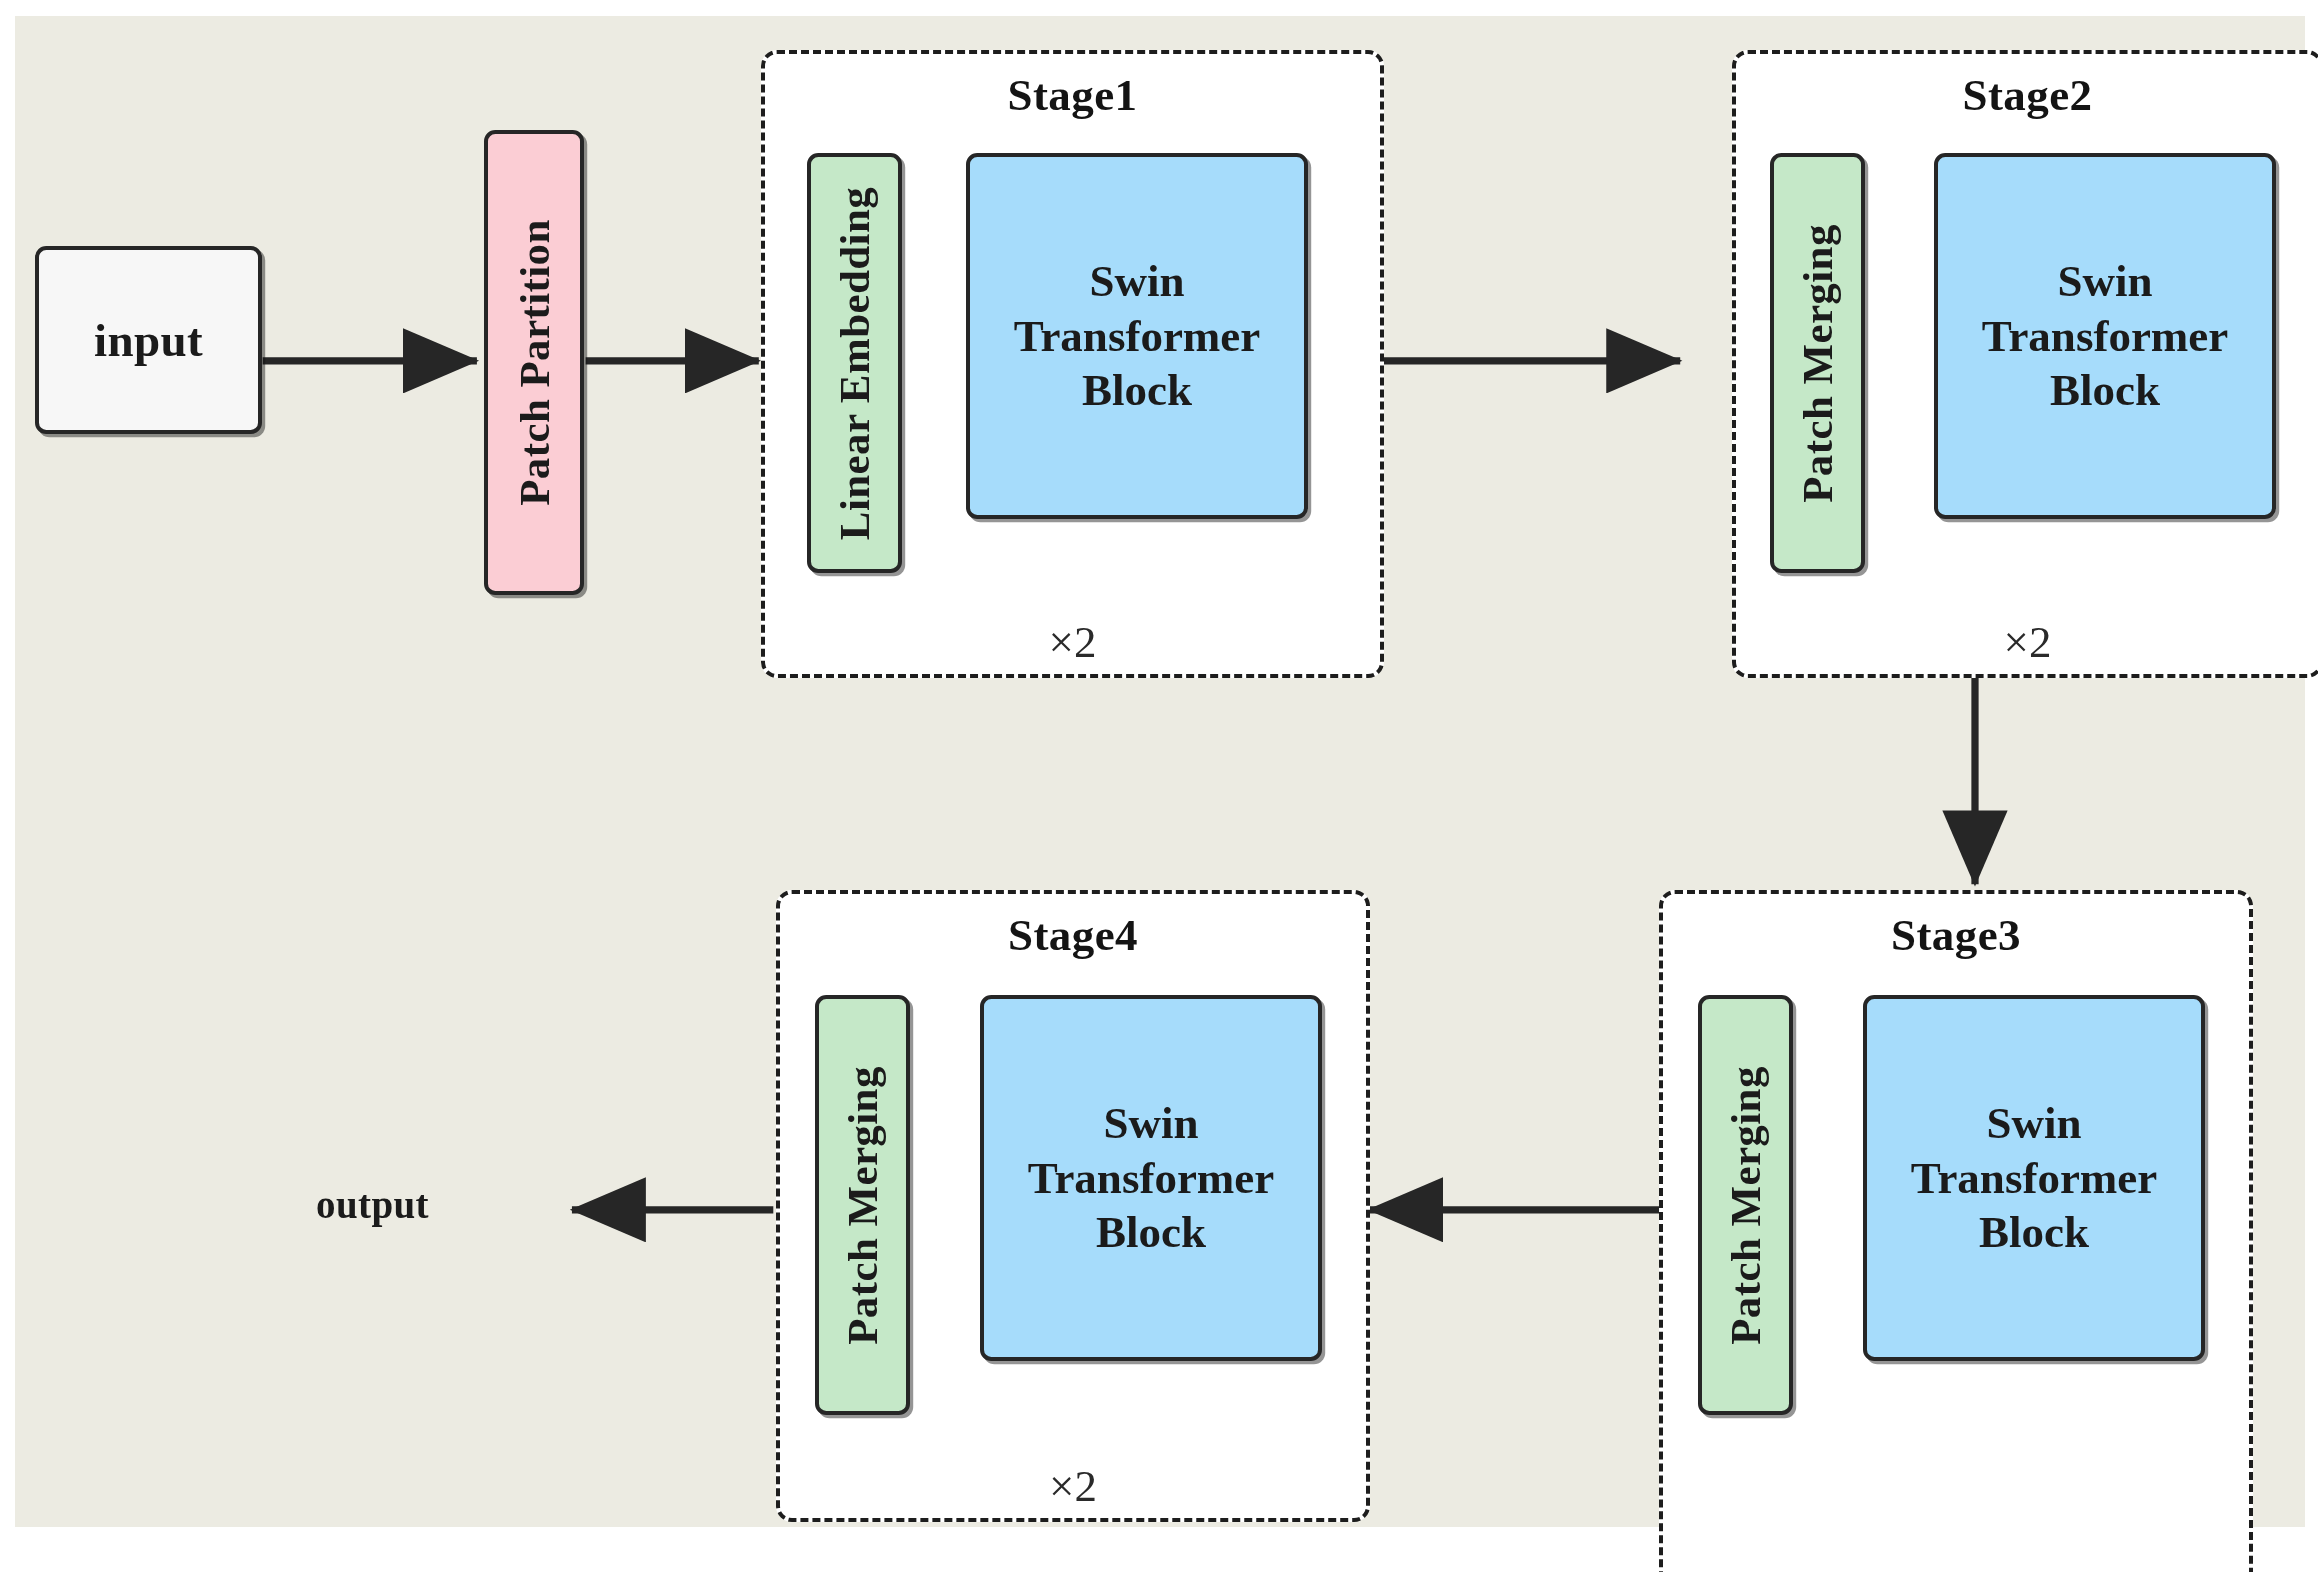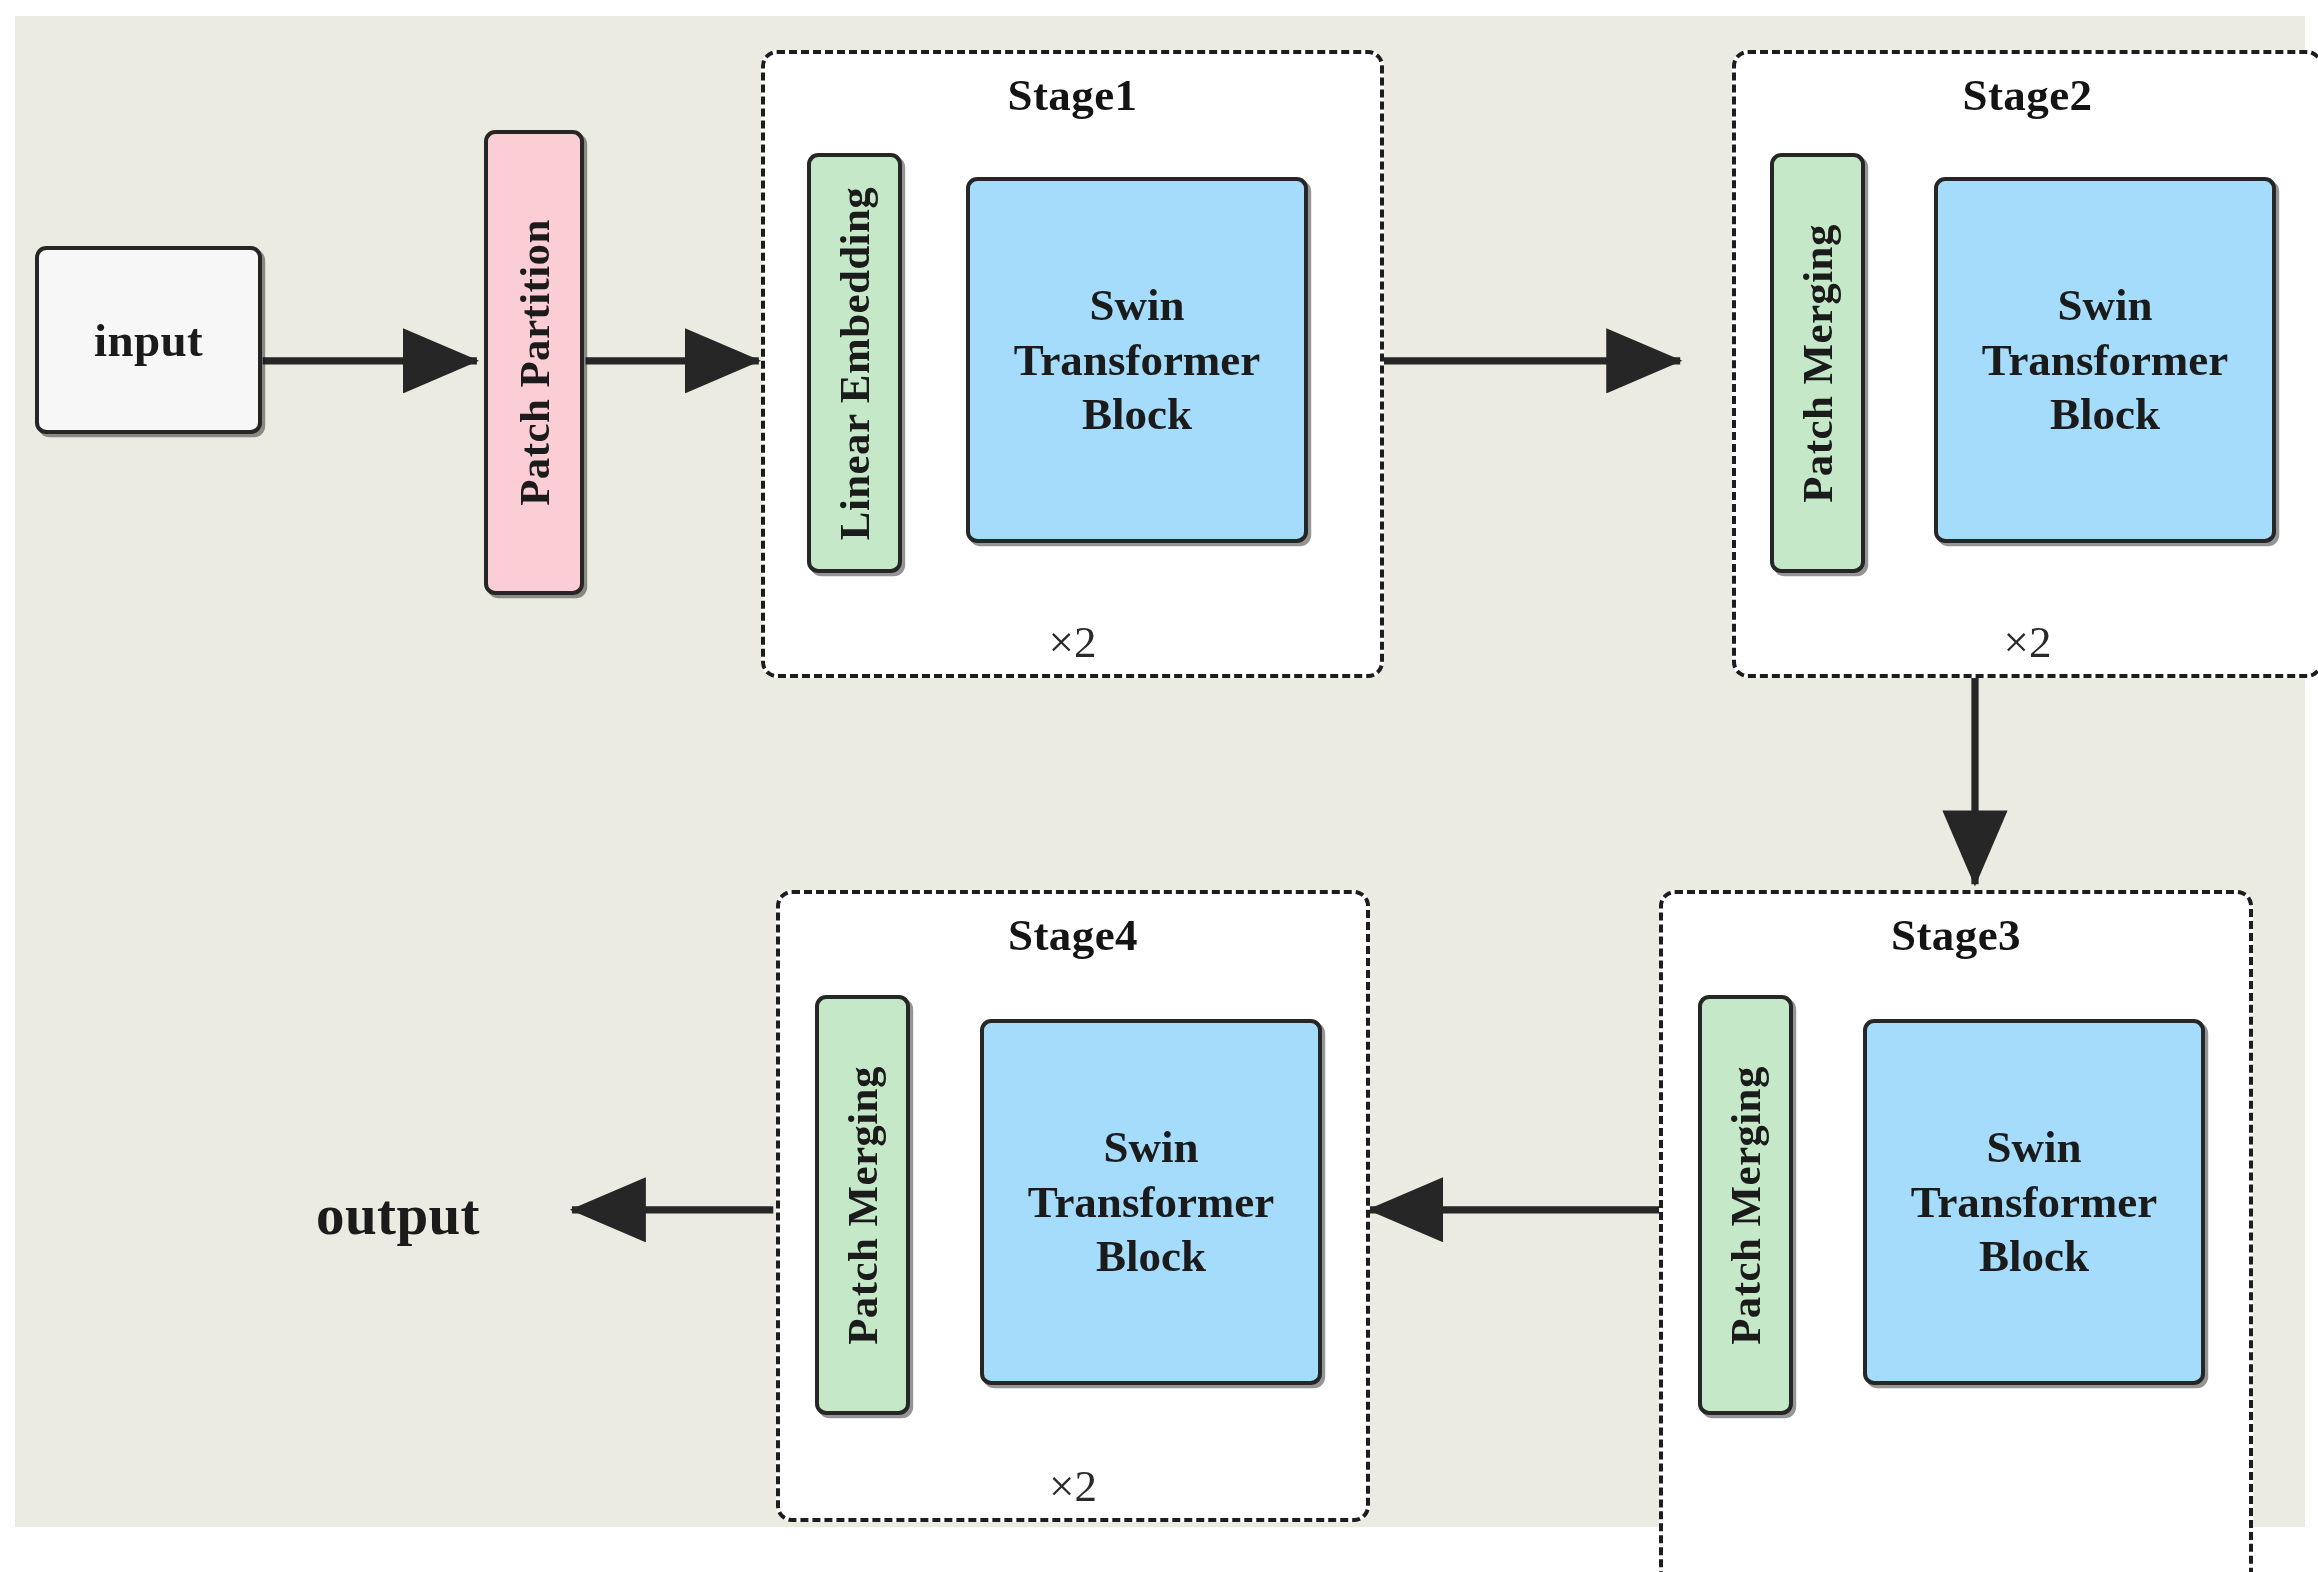--- a/index.html
+++ b/index.html
@@ -48,21 +48,20 @@
   .node.pink {
     background: #fbcdd4;
   }
   .node.green {
     background: #c5e8c8;
   }
   .node.blue {
     background: #a6dcfb;
     font-size: 45px;
     line-height: 1.22;
-    margin-top: 24px;
   }
   
   .vlabel {
     display: block;
     transform: rotate(-90deg);
     white-space: nowrap;
     font-size: 43px;
     font-weight: bold;
     letter-spacing: 0.4px;
     color: #1b1b1b;
@@ -94,21 +93,21 @@
     right: 0;
     text-align: center;
     font-size: 45px;
     font-weight: normal;
     color: #2a2a2a;
   }
 
   
   .plain-label {
     position: absolute;
-    font-size: 57px;
+    font-size: 39px;
     font-weight: bold;
     color: #1b1b1b;
     letter-spacing: 0.4px;
     white-space: nowrap;
   }
 
   
   #wires {
     position: absolute;
     left: 0; top: 0;

